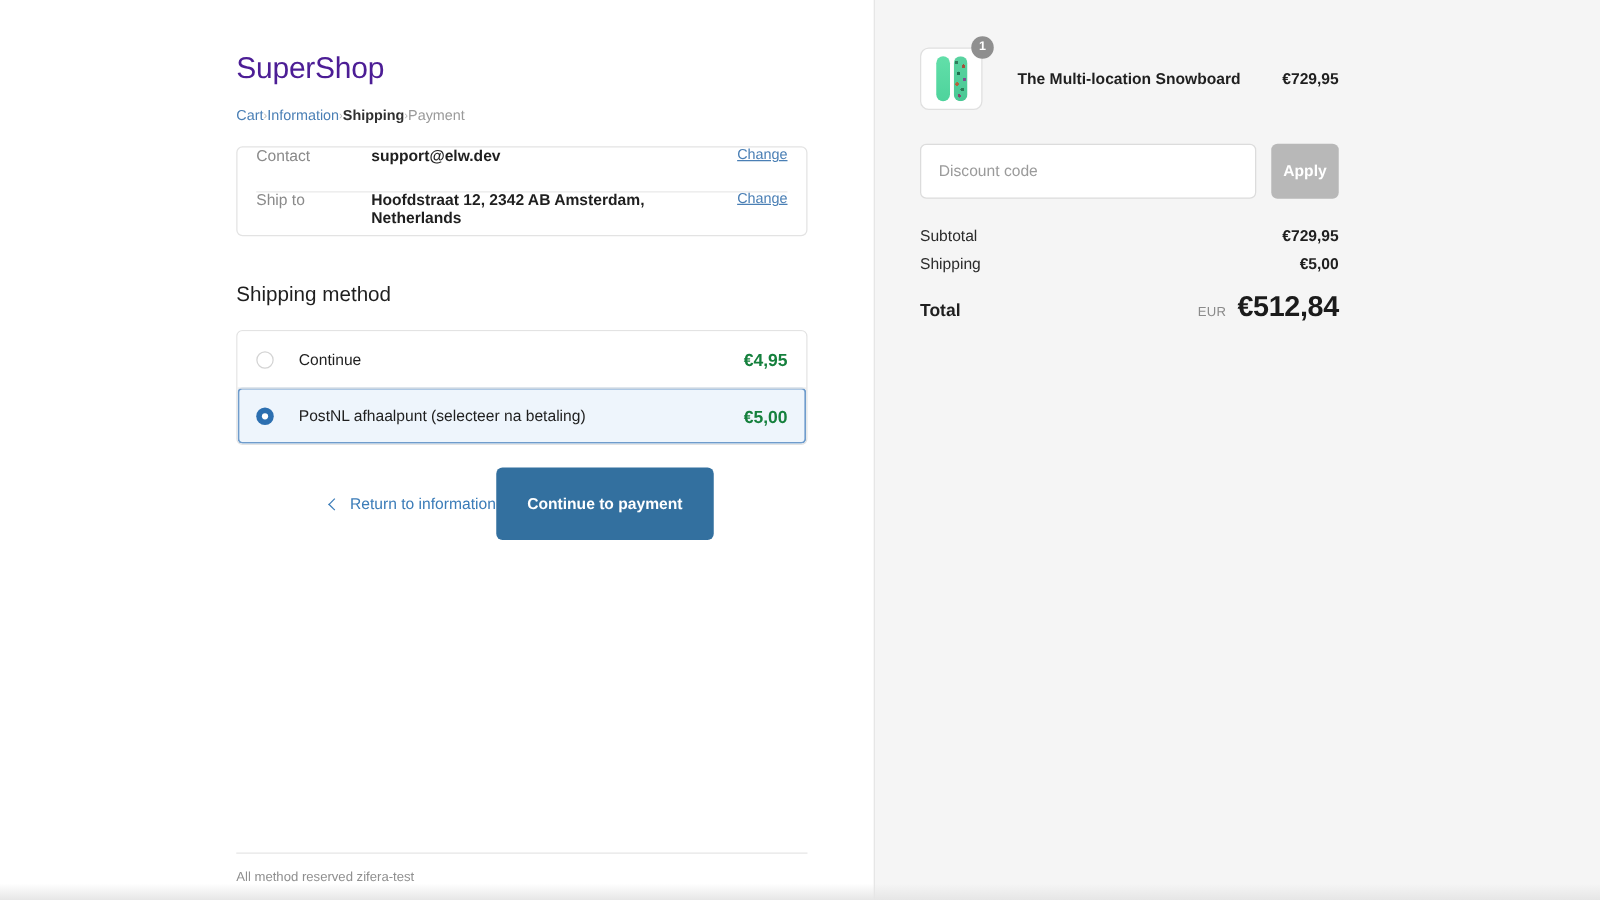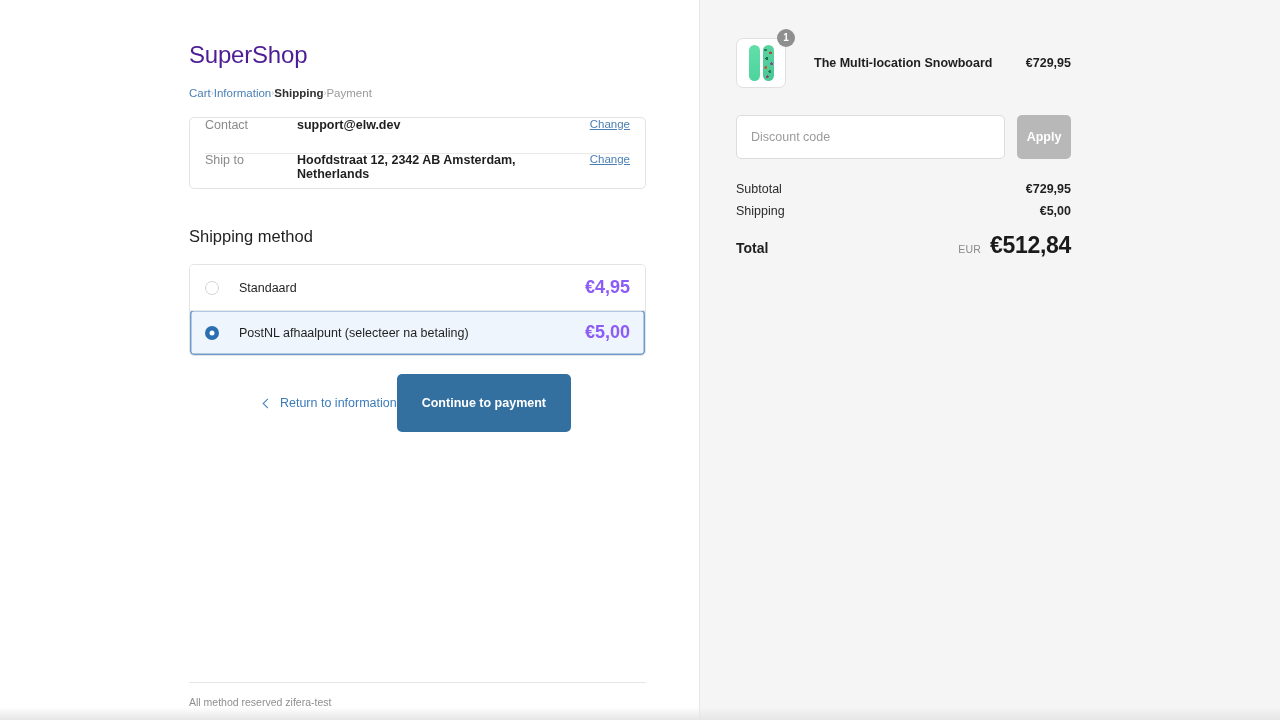--- a/index.html
+++ b/index.html
@@ -181,22 +181,22 @@
     background: #ffffff;
     transform: translate(-50%, -50%);
   }
 
   .ship-name {
     flex: 1 1 auto;
     color: #1f1f1f;
   }
   .ship-price {
     font-weight: bold;
-    font-size: 18px;
-    color: #8b5cf6;
+    font-size: 14px;
+    color: #15803d;
     white-space: nowrap;
   }
 
   
   .actions {
     margin-top: 18px;
     width: 457px;
     display: flex;
     align-items: center;
     justify-content: center;
@@ -448,21 +448,21 @@
           <div class="review-value">Hoofdstraat 12, 2342 AB Amsterdam, Netherlands</div>
           <a class="review-change">Change</a>
         </div>
       </div>
 
       <div class="section-title">Shipping method</div>
 
       <div class="ship-card">
         <div class="ship-row">
           <span class="radio"></span>
-          <span class="ship-name">Standaard</span>
+          <span class="ship-name">Continue</span>
           <span class="ship-price">€4,95</span>
         </div>
         <div class="ship-row divider selected">
           <span class="radio on"></span>
           <span class="ship-name">PostNL afhaalpunt (selecteer na betaling)</span>
           <span class="ship-price">€5,00</span>
         </div>
       </div>
 
       <div class="actions">

